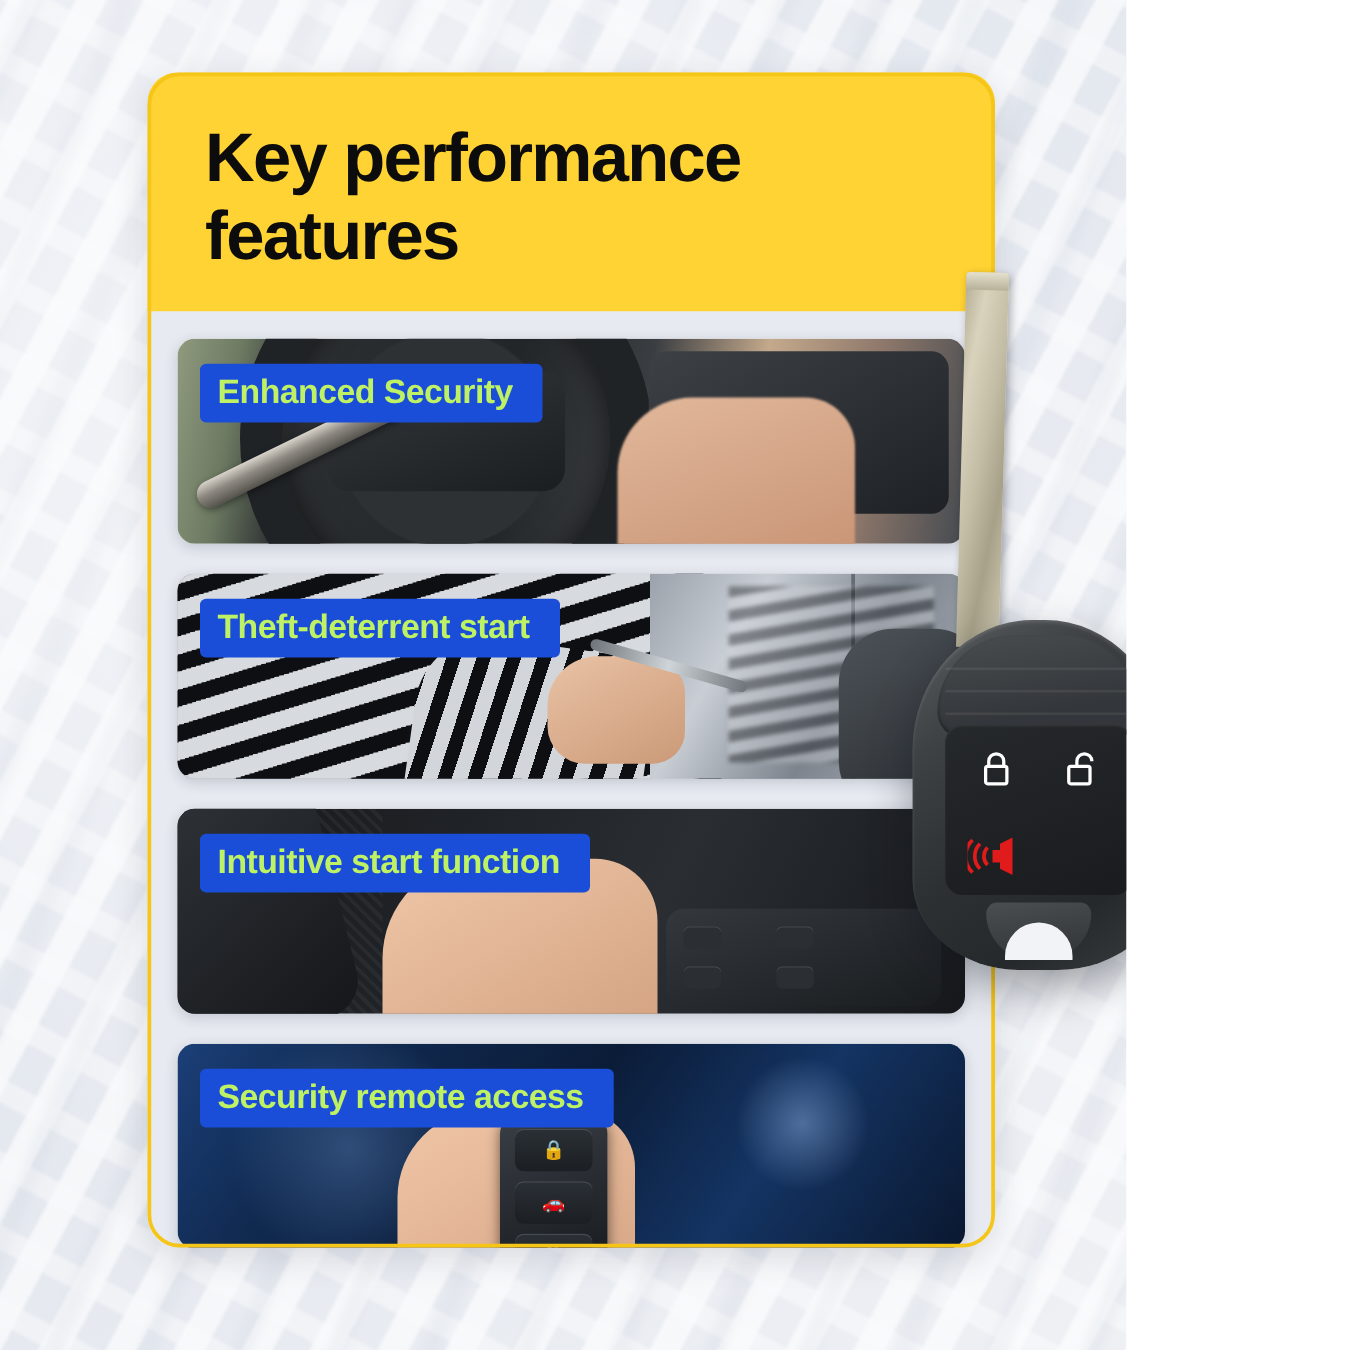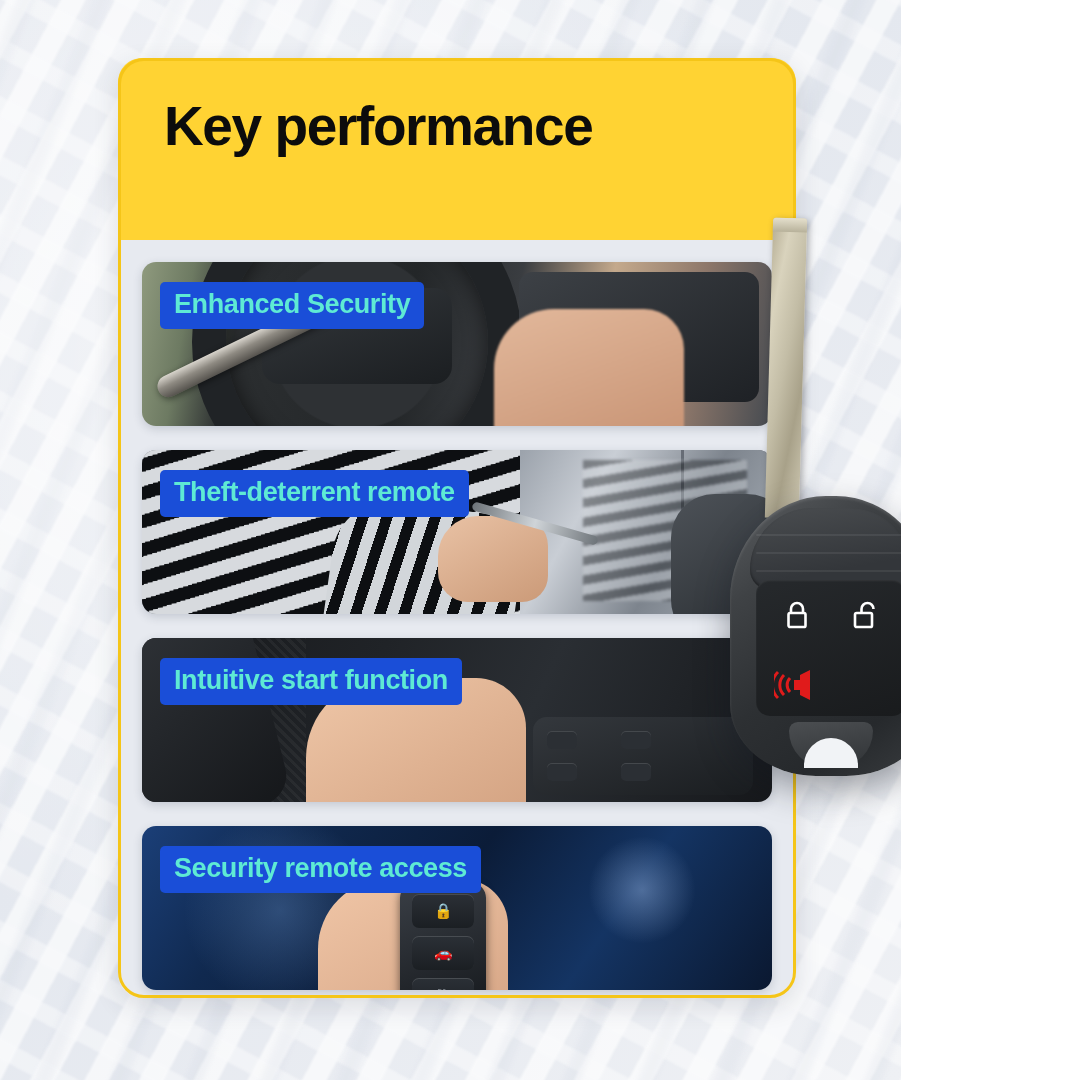--- a/index.html
+++ b/index.html
@@ -97,25 +97,25 @@
     border-radius:14px;
     overflow:hidden;
     box-shadow:0 3px 10px rgba(40,50,70,.18);
   }
   .photo{ position:absolute; inset:0; }
 
   .badge{
     position:absolute;
     left:18px; top:20px;
     background:#1a4ed8;
-    color:#5eead4;
+    color:#bef264;
     font-size:27px;
     font-weight:700;
     letter-spacing:-.4px;
-    padding:7px 14px 9px 14px;
+    padding:7px 24px 9px 14px;
     border-radius:5px;
     white-space:nowrap;
     z-index:5;
     font-family:"Liberation Sans", sans-serif;
   }
 
   
   .p1{ background:
       linear-gradient(100deg,#8f9a7e 0%,#6d7a62 8%,#2c2f31 16%,#232628 42%,#3a3d41 58%,#c4a98c 72%,#8d776a 86%,#454a50 100%); }
   .p1 .wheel{
@@ -356,20 +356,21 @@
 
   <div class="tread"></div>
   <div class="tread b"></div>
   <div class="vig"></div>
 
   <div id="card">
 
     <div id="header">
       <h1>
         <span>Key performance</span><br>
+        <span>features</span>
       </h1>
     </div>
 
     <div id="features">
 
       <div class="feature">
         <div class="photo p1">
           <div class="wheel"></div>
           <div class="hub"></div>
           <div class="lockbar"></div>
@@ -384,21 +385,21 @@
         <div class="photo p2">
           <div class="stripes"></div>
           <div class="door"></div>
           <div class="doorline"></div>
           <div class="reflect"></div>
           <div class="stripes2"></div>
           <div class="hand"></div>
           <div class="tool"></div>
           <div class="mirror"></div>
         </div>
-        <div class="badge">Theft-deterrent remote</div>
+        <div class="badge">Theft-deterrent start</div>
       </div>
 
       <div class="feature">
         <div class="photo p3">
           <div class="weave"></div>
           <div class="col"></div>
           <div class="ring"></div>
           <div class="keybody"></div>
           <div class="hand3"></div>
           <div class="panel">

